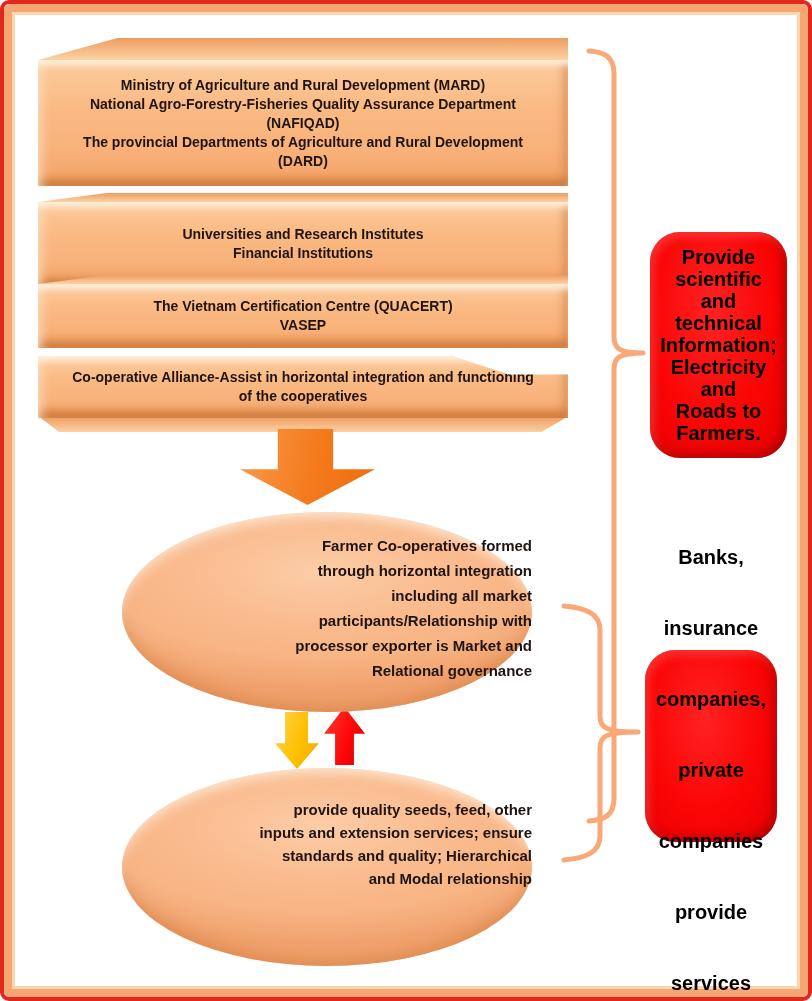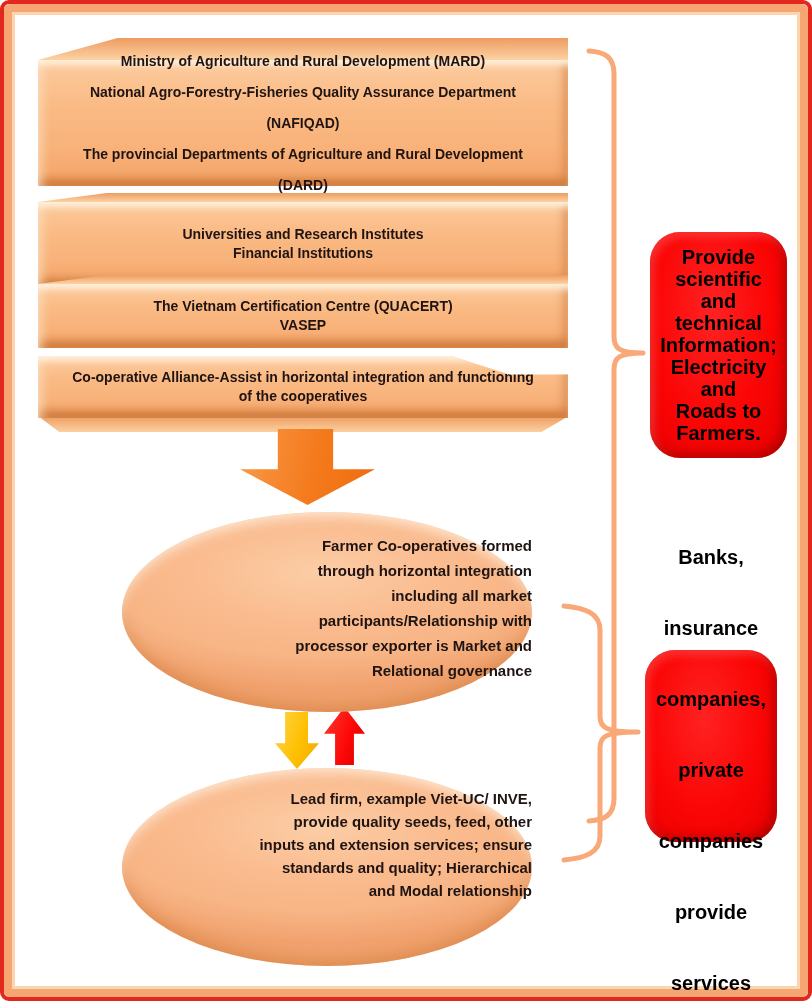--- a/index.html
+++ b/index.html
@@ -24,21 +24,21 @@
                inset 9px 0 8px -4px rgba(255,232,204,.6),
                inset -9px 0 9px -4px rgba(201,116,51,.5),
                inset 0 -10px 9px -3px rgba(183,95,34,.6);
   }
   .bline{font-size:14px;line-height:19px;}
   .topface{position:absolute;left:38px;width:530px;
     background:linear-gradient(180deg,#EE9C60 0%,#FCD2A4 100%);}
   .botface{position:absolute;left:38px;width:530px;
     background:linear-gradient(180deg,#F1A366 0%,#FBD0A2 100%);}
   .box1-top{top:38px;height:22px;clip-path:polygon(0 100%,15% 0,100% 0,100% 100%);}
-  .box1-face{top:60px;height:126px;gap:12px;}
+  .box1-face{top:60px;height:126px;}
   .box2-top{top:193px;height:9px;clip-path:polygon(0 100%,13% 0,100% 0,100% 100%);}
   .box2-face{top:202px;height:84px;}
   .box3-top{top:275px;height:9px;clip-path:polygon(0 100%,13% 0,100% 0,100% 100%);}
   .box3-face{top:284px;height:64px;}
   .box4-face{top:356px;height:62px;clip-path:polygon(0 0,78% 0,89% 30%,100% 30%,100% 100%,0 100%);}
   .box4-bot{top:418px;height:14px;clip-path:polygon(0.5% 0,99.5% 0,95% 100%,4% 100%);}
   
   .arrow{position:absolute;}
   .arrow-main{left:240px;top:429px;width:135px;height:76px;
     clip-path:polygon(28% 0,69% 0,69% 53%,100% 53%,50% 100%,0 53%,28% 53%);
@@ -120,21 +120,20 @@
   <div class="ell ell1">
     <div class="eline">Farmer Co-operatives formed</div>
     <div class="eline">through horizontal integration</div>
     <div class="eline">including all market</div>
     <div class="eline">participants/Relationship with</div>
     <div class="eline">processor exporter is Market and</div>
     <div class="eline">Relational governance</div>
   </div>
 
   <div class="ell ell2">
-    <div class="eline">Lead firm, example Viet-UC/ INVE,</div>
     <div class="eline">provide quality seeds, feed, other</div>
     <div class="eline">inputs and extension services; ensure</div>
     <div class="eline">standards and quality; Hierarchical</div>
     <div class="eline">and Modal relationship</div>
   </div>
 
   <div class="callout callout1">
     <div class="cline">Provide</div>
     <div class="cline">scientific</div>
     <div class="cline">and</div>

